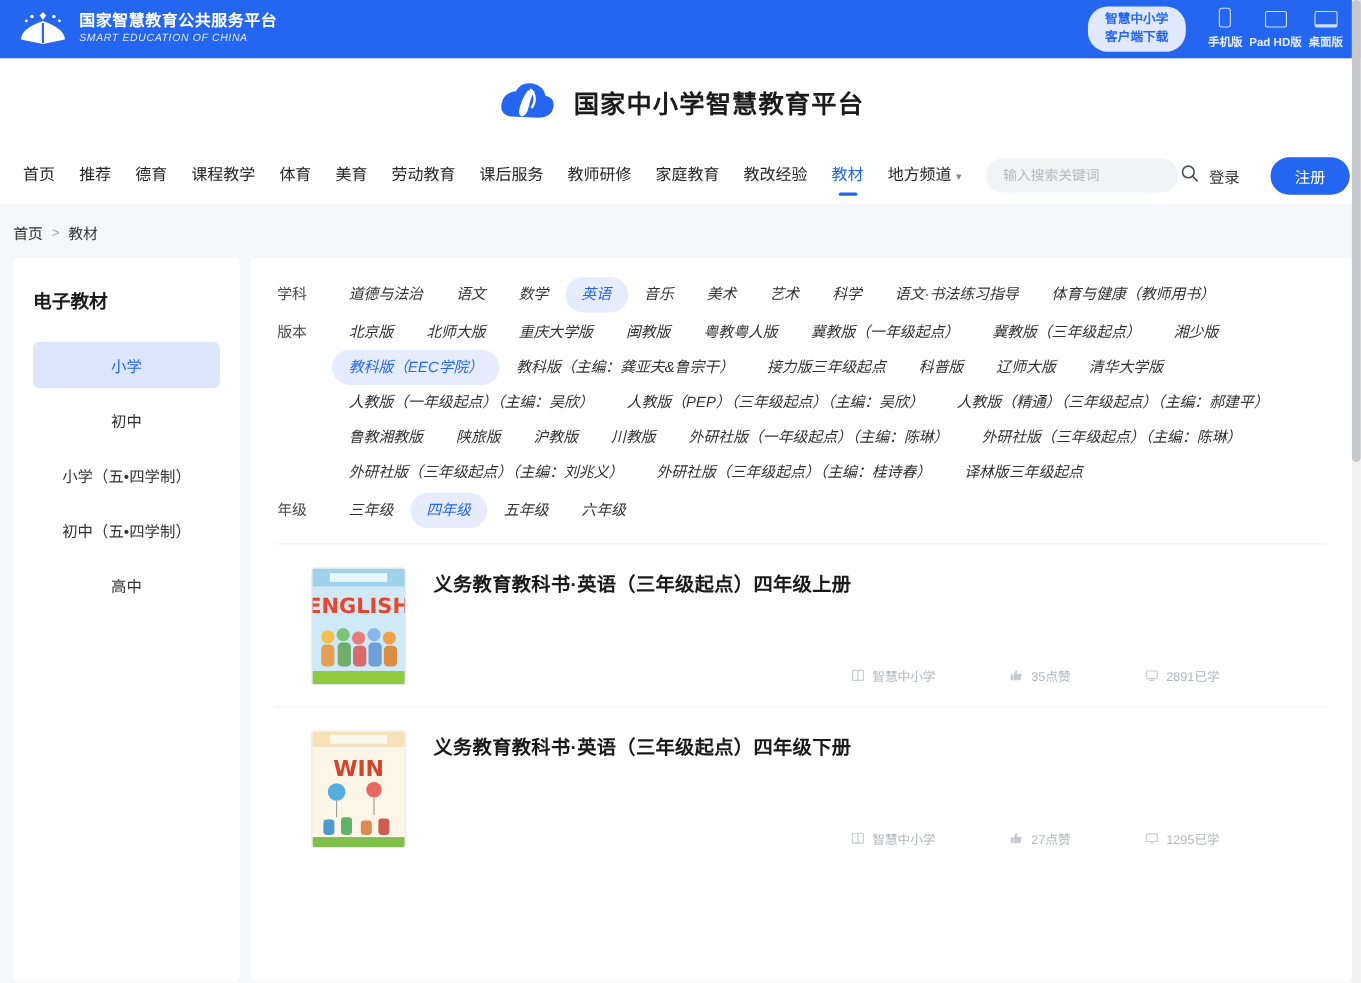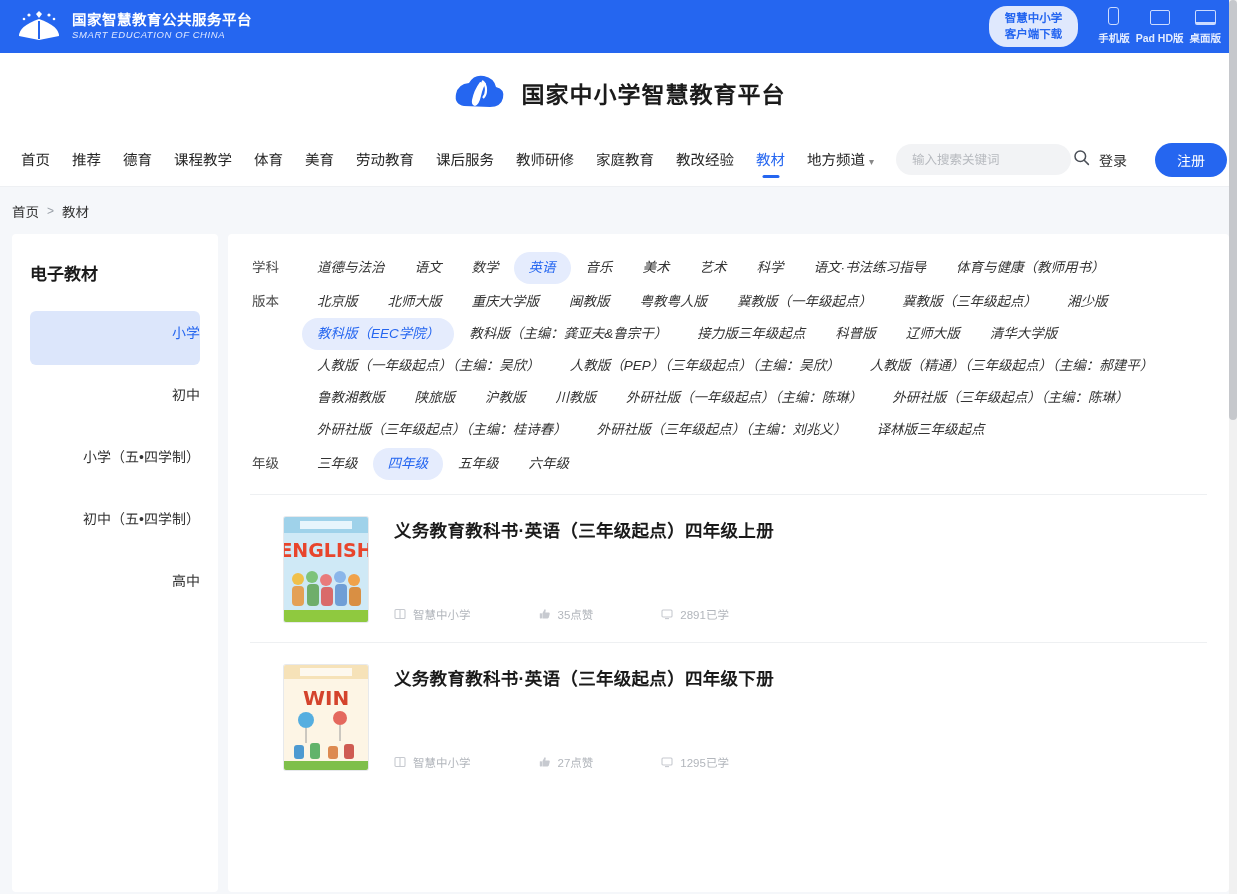--- a/index.html
+++ b/index.html
@@ -98,21 +98,21 @@
 
   
   .layout { display: flex; gap: 10px; padding: 0 8px 0 12px; }
   .sidebar {
     width: 206px; flex: 0 0 206px; background: #fff;
     border-radius: 4px; padding: 26px 18px 20px;
     height: 658px;
   }
   .sidebar-title { font-size: 17px; font-weight: bold; color: #1b1b1b; margin-bottom: 26px; }
   .side-item {
-    height: 54px; line-height: 44px; text-align: right;
+    height: 42px; line-height: 44px; text-align: center;
     font-size: 14px; color: #333; border-radius: 6px; cursor: pointer;
     margin-bottom: 8px;
   }
   .side-item.active { background: #dce6fb; color: #2566f0; }
 
   .content {
     flex: 1; background: #fff; border-radius: 4px;
     padding: 18px 22px 0 22px; height: 658px; overflow: hidden;
   }
 
@@ -135,21 +135,21 @@
   .book-item {
     display: flex; gap: 26px; padding: 22px 6px 20px 34px;
     border-top: 1px solid #eef0f2;
   }
   .book-cover {
     width: 84px; height: 105px; flex: 0 0 84px;
     border-radius: 2px; overflow: hidden; position: relative;
     box-shadow: 0 0 0 1px #e7e9ec;
     cursor: pointer;
   }
-  .book-info { flex: 1; display: flex; flex-direction: column; }
+  .book-info { flex: 1; display: flex; flex-direction: row; }
   .book-title {
     font-size: 17.5px; font-weight: bold; color: #1a1a1a;
     cursor: pointer; letter-spacing: .3px;
   }
   .book-meta { margin-top: auto; display: flex; align-items: center; gap: 68px; }
   .meta-cell { display: flex; align-items: center; gap: 7px; font-size: 11.5px; color: #b2b6bc; }
   .meta-ic { width: 12px; height: 12px; fill: #c7cad0; flex: 0 0 12px; }
 
   
   .page-scrollbar {
@@ -304,22 +304,22 @@
           <span class="chip">清华大学版</span>
           <span class="chip">人教版（一年级起点）（主编：吴欣）</span>
           <span class="chip">人教版（PEP）（三年级起点）（主编：吴欣）</span>
           <span class="chip">人教版（精通）（三年级起点）（主编：郝建平）</span>
           <span class="chip">鲁教湘教版</span>
           <span class="chip">陕旅版</span>
           <span class="chip">沪教版</span>
           <span class="chip">川教版</span>
           <span class="chip">外研社版（一年级起点）（主编：陈琳）</span>
           <span class="chip">外研社版（三年级起点）（主编：陈琳）</span>
+          <span class="chip">外研社版（三年级起点）（主编：刘兆义）</span>
           <span class="chip">外研社版（三年级起点）（主编：桂诗春）</span>
-          <span class="chip">外研社版（三年级起点）（主编：刘兆义）</span>
           <span class="chip">译林版三年级起点</span>
         </div>
       </div>
 
       <div class="filter-row">
         <div class="filter-label">年级</div>
         <div class="chips">
           <span class="chip">三年级</span>
           <span class="chip active">四年级</span>
           <span class="chip">五年级</span>

